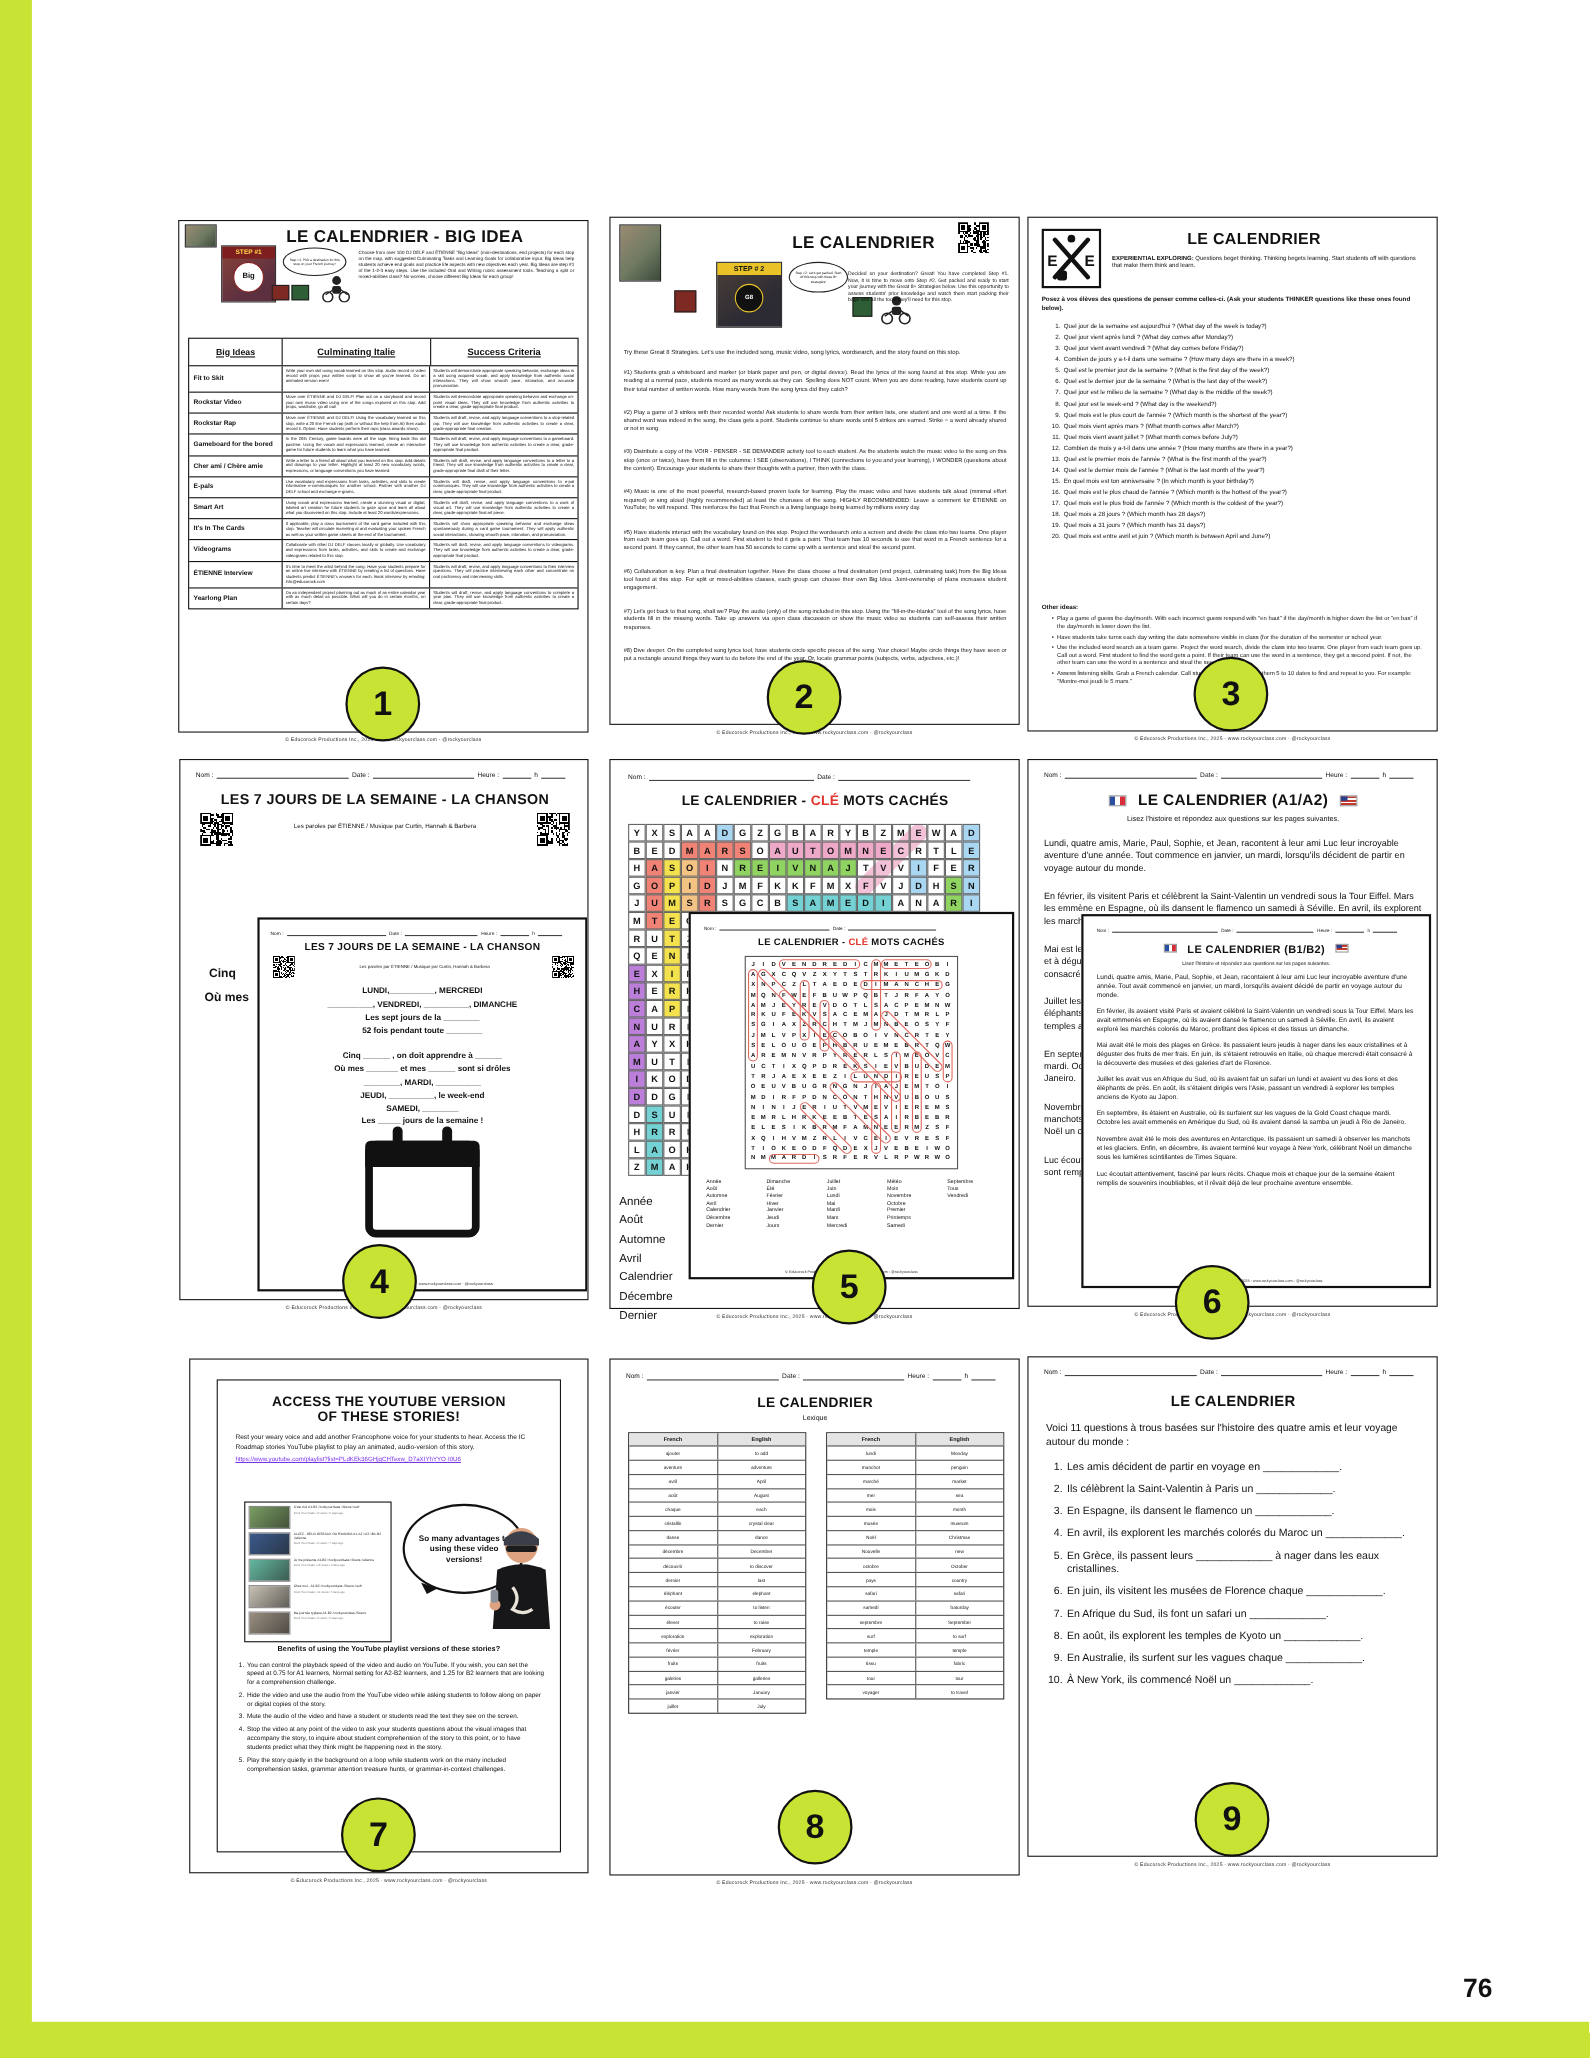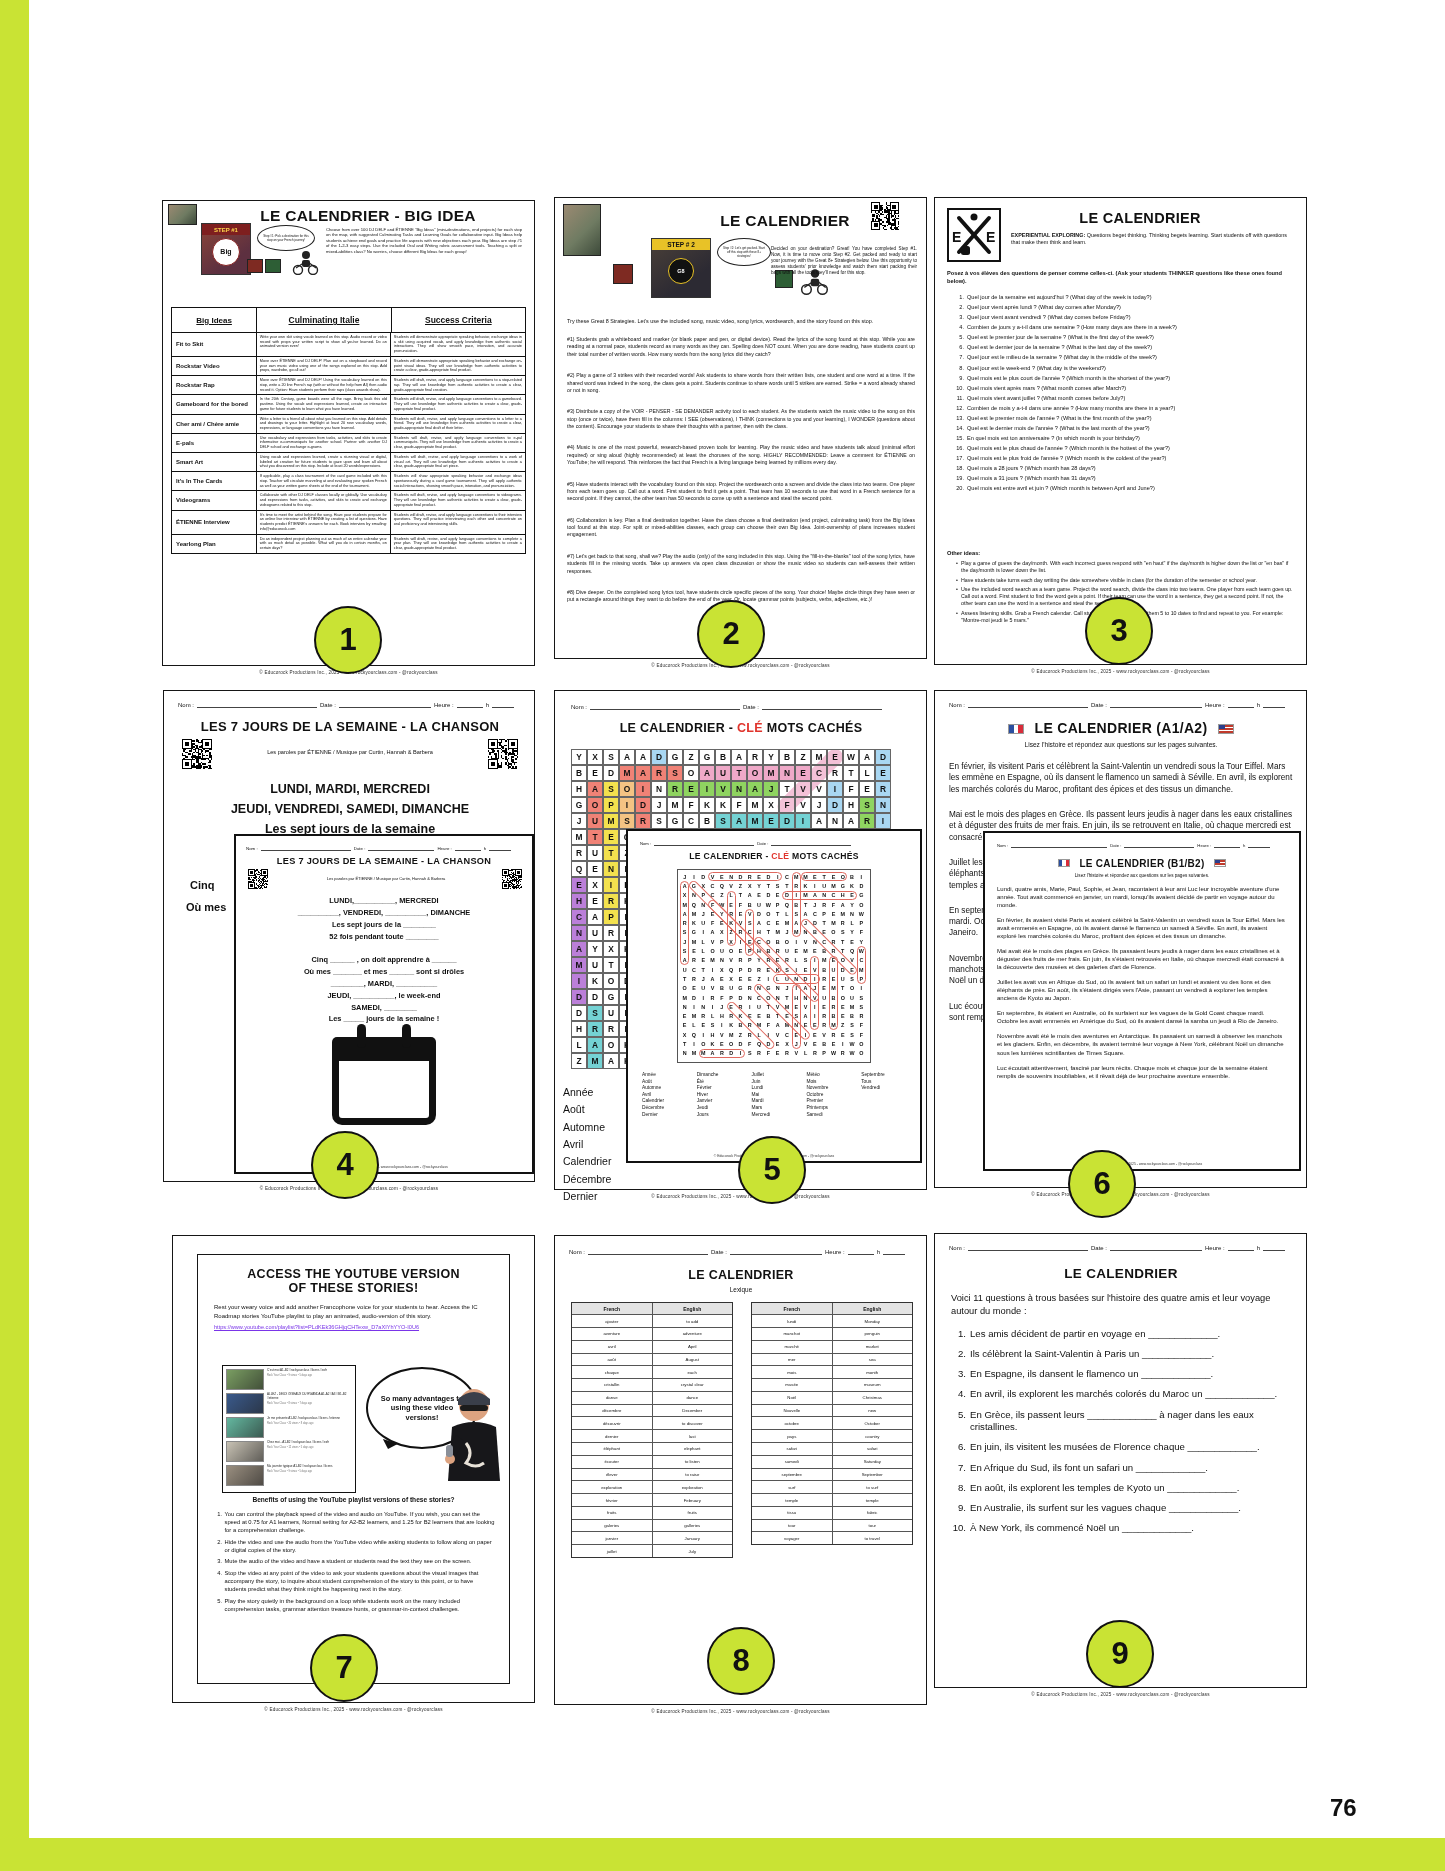--- a/index.html
+++ b/index.html
@@ -817,25 +817,20 @@
           <rect x="14" y="19" width="1" height="1"></rect>
           <rect x="15" y="19" width="1" height="1"></rect>
           <rect x="17" y="19" width="1" height="1"></rect>
           <rect x="19" y="19" width="1" height="1"></rect>
           <rect x="14" y="20" width="1" height="1"></rect>
           <rect x="16" y="20" width="1" height="1"></rect>
           <rect x="17" y="20" width="1" height="1"></rect>
           <rect x="18" y="20" width="1" height="1"></rect>
           <rect x="19" y="20" width="1" height="1"></rect>
         </svg></div>
-    <div class="abs l-big" style="left:6px;top:88px;width:360px;">
-        <div class="lyr-line">LUNDI, MARDI, MERCREDI</div>
-        <div class="lyr-line">JEUDI, VENDREDI, SAMEDI, DIMANCHE</div>
-        <div class="lyr-line">Les sept jours de la semaine</div>
-      </div>
     <span class="frag" style="left:26px;top:188px;width:42px;">Cinq</span>
     <span class="frag" style="left:22px;top:210px;width:46px;">Où mes</span>
 
     <div class="popup" style="left:70px;top:143px;width:300px;height:340px;">
       <div class="hdr" style="margin:8px 10px 0 10px;font-size:4.4px;">
           <span class="hl">Nom :</span>
           <span class="ulne" style="width: 90px;"></span>
           <span class="hl">Date :</span>
           <span class="ulne" style="width: 66px;"></span>
           <span class="hl">Heure :</span>
@@ -2085,20 +2080,21 @@
         <span class="hl">h</span>
         <span class="ulne" style="width: 22px;"></span>
       </div>
     <div class="abs ctr" style="left:6px;top:28px;width:360px;">
       <span class="flag flag-fr"></span>
       <span class="titleA" style="font-size:14px;margin:0 6px;">LE CALENDRIER (A1/A2)</span>
       <span class="flag flag-us"></span>
     </div>
     <div class="abs ctr" style="left:6px;top:50px;width:360px;font-size:6.6px;">Lisez l'histoire et répondez aux questions sur les pages suivantes.</div>
     <div class="abs s6" style="left:14px;top:70px;width:345px;height:416px;overflow:hidden;">
+        <div class="storyp">Lundi, quatre amis, Marie, Paul, Sophie, et Jean, racontent à leur ami Luc leur incroyable aventure d'une année. Tout commence en janvier, un mardi, lorsqu'ils décident de partir en voyage autour du monde.</div>
         <div class="storyp">En février, ils visitent Paris et célèbrent la Saint-Valentin un vendredi sous la Tour Eiffel. Mars les emmène en Espagne, où ils dansent le flamenco un samedi à Séville. En avril, ils explorent les marchés colorés du Maroc, profitant des épices et des tissus un dimanche.</div>
         <div class="storyp">Mai est le mois des plages en Grèce. Ils passent leurs jeudis à nager dans les eaux cristallines et à déguster des fruits de mer frais. En juin, ils se retrouvent en Italie, où chaque mercredi est consacré à la découverte des musées et des galeries d'art de Florence.</div>
         <div class="storyp">Juillet les voit en Afrique du Sud, où ils font un safari un lundi et voient des lions et des éléphants de près. En août, ils se dirigent vers l'Asie, passant un vendredi à explorer les temples anciens de Kyoto au Japon.</div>
         <div class="storyp">En septembre, ils sont en Australie, où ils surfent sur les vagues de la Gold Coast chaque mardi. Octobre les emmène en Amérique du Sud, où ils dansent la samba un jeudi à Rio de Janeiro.</div>
         <div class="storyp">Novembre est le mois des aventures en Antarctique. Ils passent un samedi à observer les manchots et les glaciers. Enfin, en décembre, ils terminent leur voyage à New York, célébrant Noël un dimanche sous les lumières scintillantes de Times Square.</div>
         <div class="storyp">Luc écoute attentivement, fasciné par leurs récits. Chaque mois et chaque jour de la semaine sont remplis de souvenirs inoubliables, et il rêve déjà de leur prochaine aventure ensemble.</div>
       </div>
 
     <div class="popup" style="left:48px;top:140px;width:318px;height:340px;">
       <div class="hdr" style="margin:8px 12px 0 12px;font-size:4.2px;">

